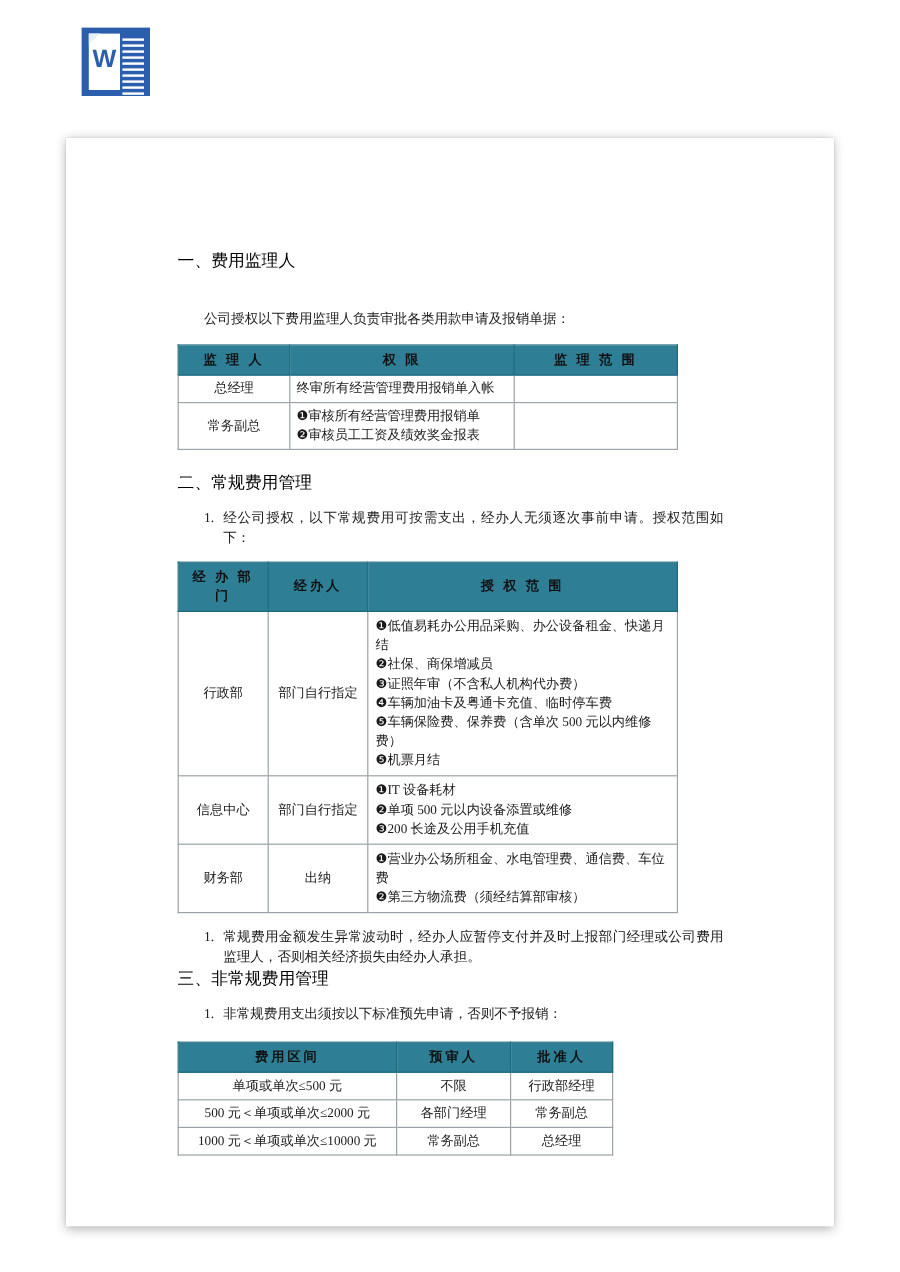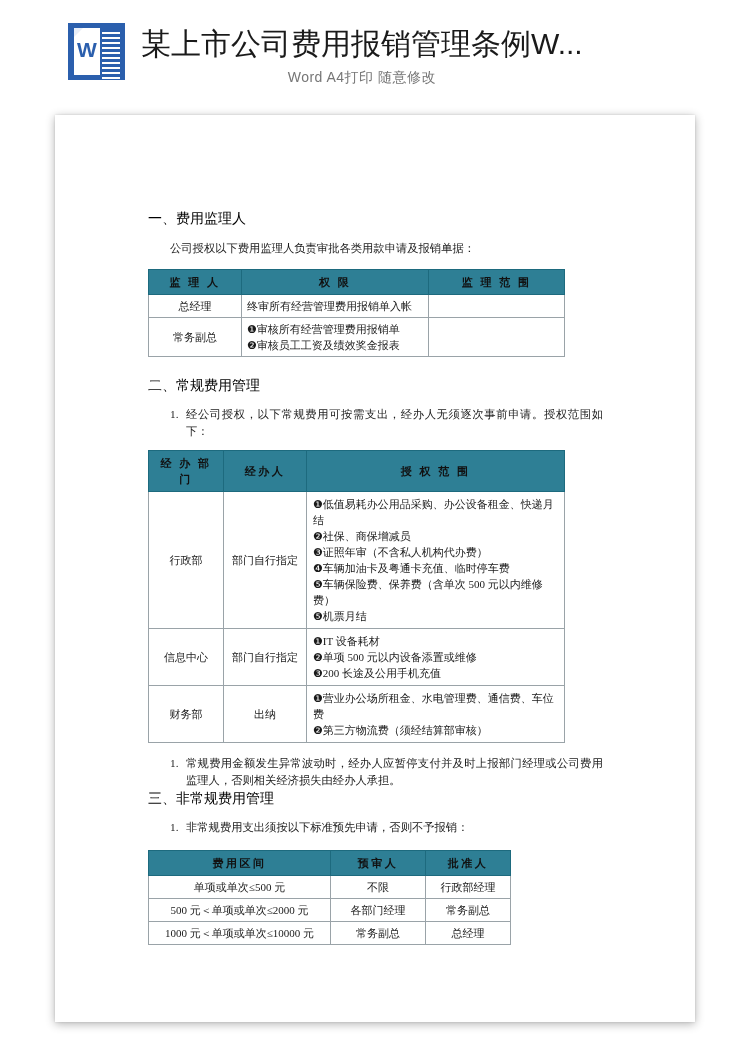--- a/index.html
+++ b/index.html
@@ -141,21 +141,21 @@
     font-size: 14px;
     line-height: 17px;
     font-weight: normal;
     color: #000000;
     margin: 13px 0 0 0;
   }
   .sub-para {
     font-size: 11.3px;
     line-height: 17px;
     color: #1a1a1a;
-    margin: 13px 0 6px 0;
+    margin: 31px 0 6px 0;
     padding-left: 22px;
   }
   .list-item {
     font-size: 11.3px;
     line-height: 17px;
     color: #1a1a1a;
     margin: 12px 0 0 0;
     padding-left: 38px;
     position: relative;
     text-align: justify;
@@ -233,24 +233,20 @@
           <i></i>
           <i></i>
           <i></i>
           <i></i>
           <i></i>
           <i></i>
           <i></i>
           <i></i>
           <i></i>
       </div>
-    </div>
-    <div class="header-text">
-      <div class="doc-title">某上市公司费用报销管理条例W...</div>
-      <div class="doc-subtitle">Word A4打印 随意修改</div>
     </div>
   </div>
 </div>
 
 <div class="page-shadow">
   <div class="page-body">
     <div class="content">
 
 
 

